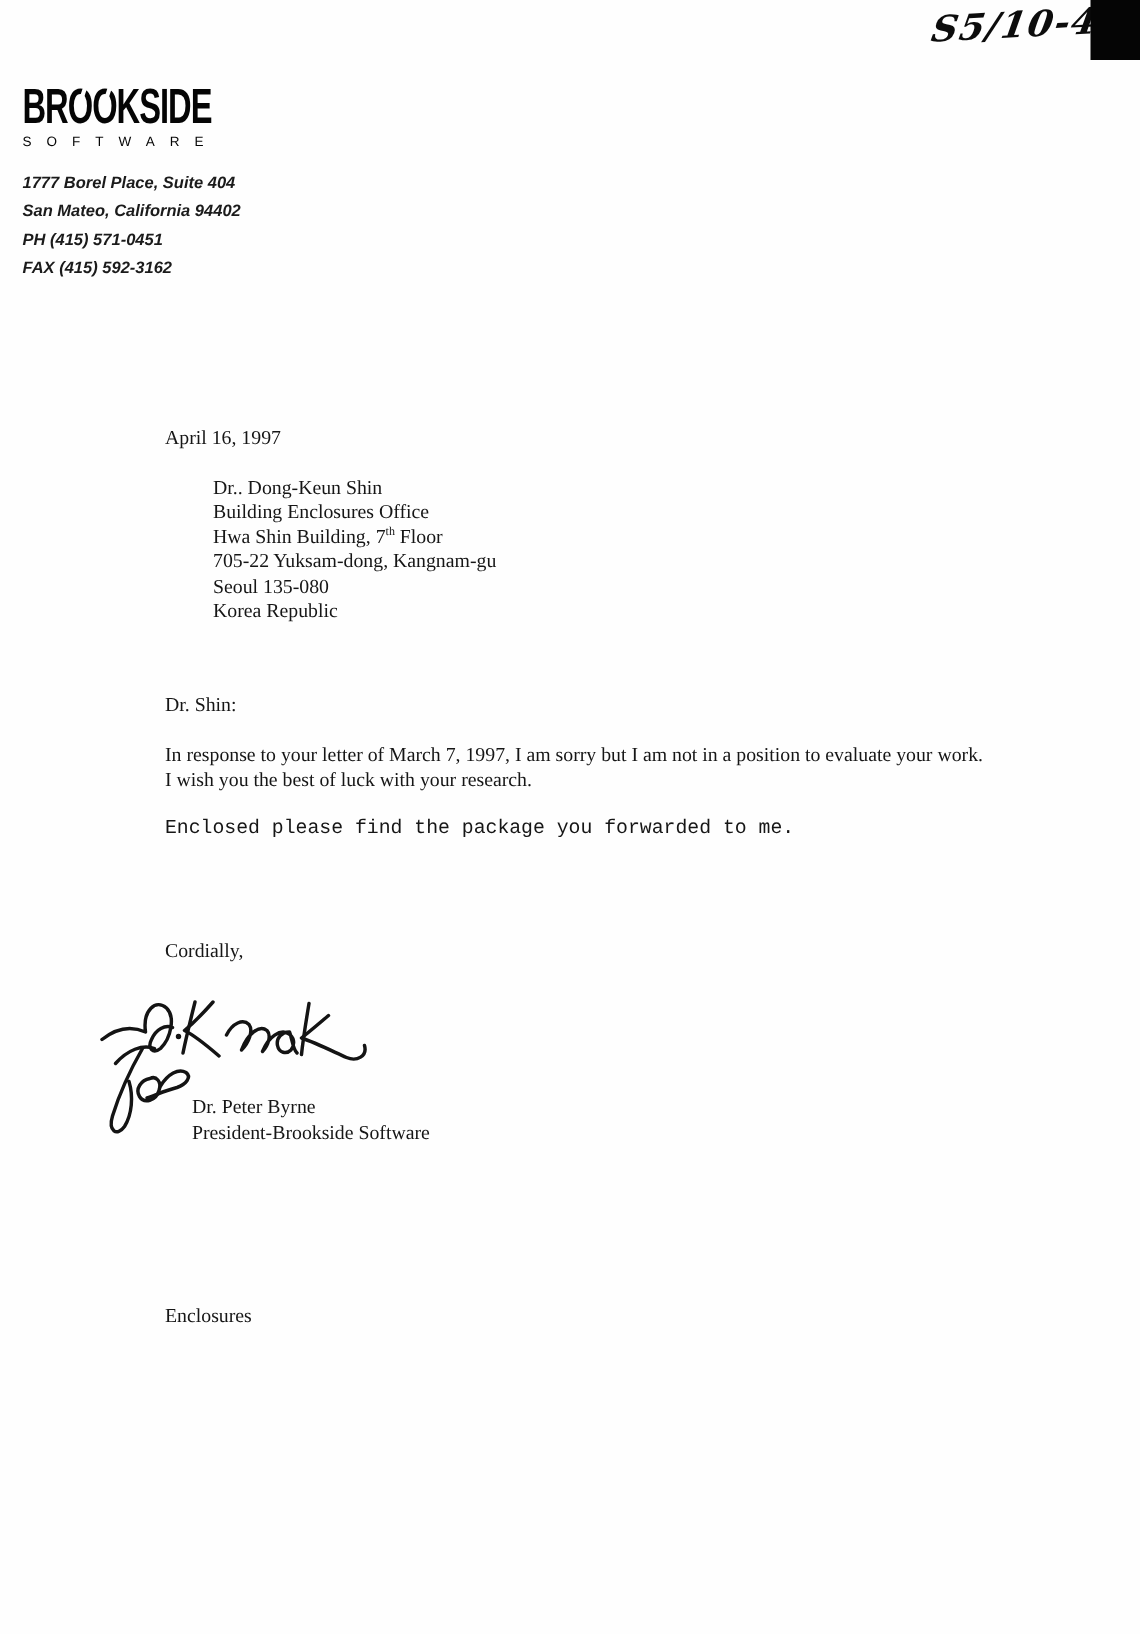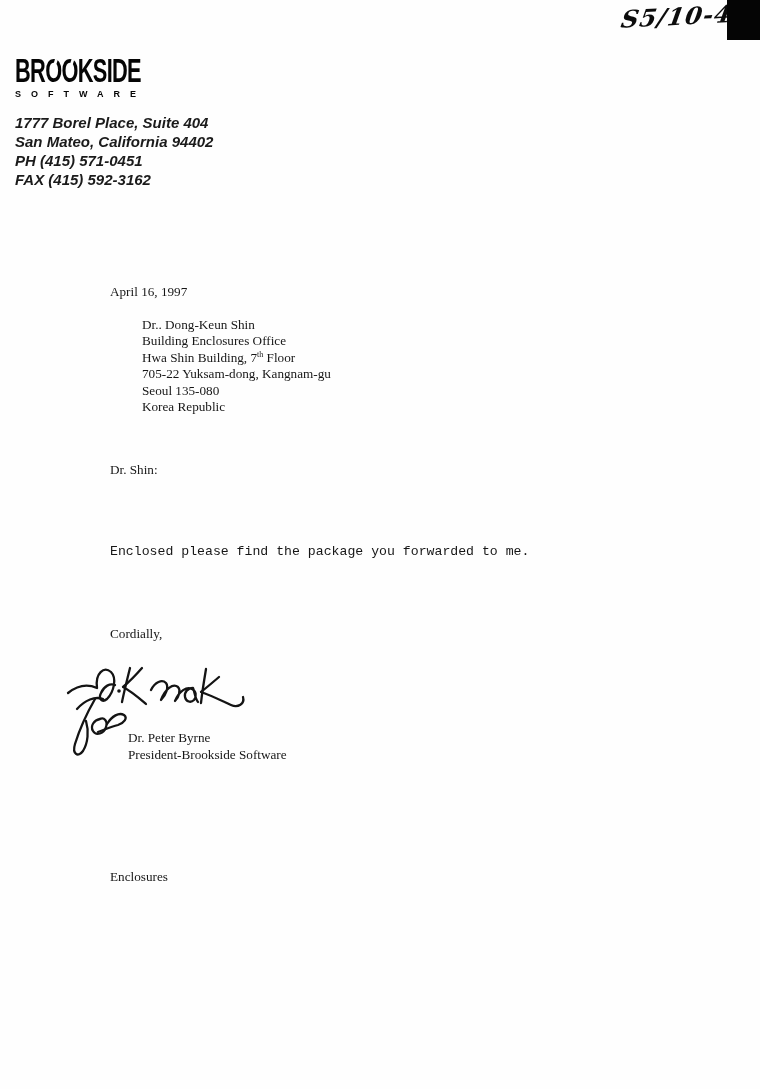--- a/index.html
+++ b/index.html
@@ -37,30 +37,30 @@
     color:#050505;white-space:nowrap;
   }
   .logo-o{position:relative;display:inline-block;}
   .logo-o::after{
     content:"";position:absolute;left:46%;top:8%;
     width:3.5px;height:60%;background:#fefefe;
     transform:rotate(26deg);
   }
   .logo-sub{
     font-family:"Liberation Sans", sans-serif;
-    font-weight:bold;font-size:9px;
+    font-weight:normal;font-size:9px;
     letter-spacing:10px;margin-top:3px;
     color:#050505;white-space:nowrap;
   }
 
   
   .lh-address{
     position:absolute;left:15px;top:113px;
     font-family:"Liberation Sans", sans-serif;
-    font-style:italic;font-size:15px;font-weight:bold;
+    font-style:italic;font-size:11px;font-weight:bold;
     line-height:19px;color:#1b1b1b;
   }
 
   
   .tblock{position:absolute;font-size:13.2px;line-height:16.5px;white-space:nowrap;}
   .date-line{left:110px;top:284px;}
   .recipient{left:110px;top:317px;line-height:16.4px;margin-left:32px;}
   .recipient sup{font-size:8px;vertical-align:super;line-height:0;}
   .salutation{left:110px;top:462px;}
   .para1{left:110px;top:494px;line-height:17px;}
@@ -99,20 +99,24 @@
     <div>Dr.. Dong-Keun Shin</div>
     <div>Building Enclosures Office</div>
     <div><span>Hwa Shin Building, 7</span><sup>th</sup><span> Floor</span></div>
     <div>705-22 Yuksam-dong, Kangnam-gu</div>
     <div>Seoul 135-080</div>
     <div>Korea Republic</div>
   </div>
 
   <div class="tblock salutation">Dr. Shin:</div>
 
+  <div class="tblock para1">
+    <div>In response to your letter of March 7, 1997, I am sorry but I am not in a position to evaluate your work.</div>
+    <div>I wish you the best of luck with your research.</div>
+  </div>
 
   <div class="tblock para2">Enclosed please find the package you forwarded to me.</div>
 
   <div class="tblock closing">Cordially,</div>
 
   <svg class="signature" width="230" height="112" viewBox="0 0 230 112" aria-hidden="true">
 
     <path d="M30 38 C40 30 50 29 59 33 C57 18 66 11 73 17 C79 23 76 37 69 44 C64 48 60 44 63 38 C66 31 72 28 77 30"></path>
     <circle cx="81" cy="36" r="1.8" fill="#141414" stroke="none"></circle>
 

